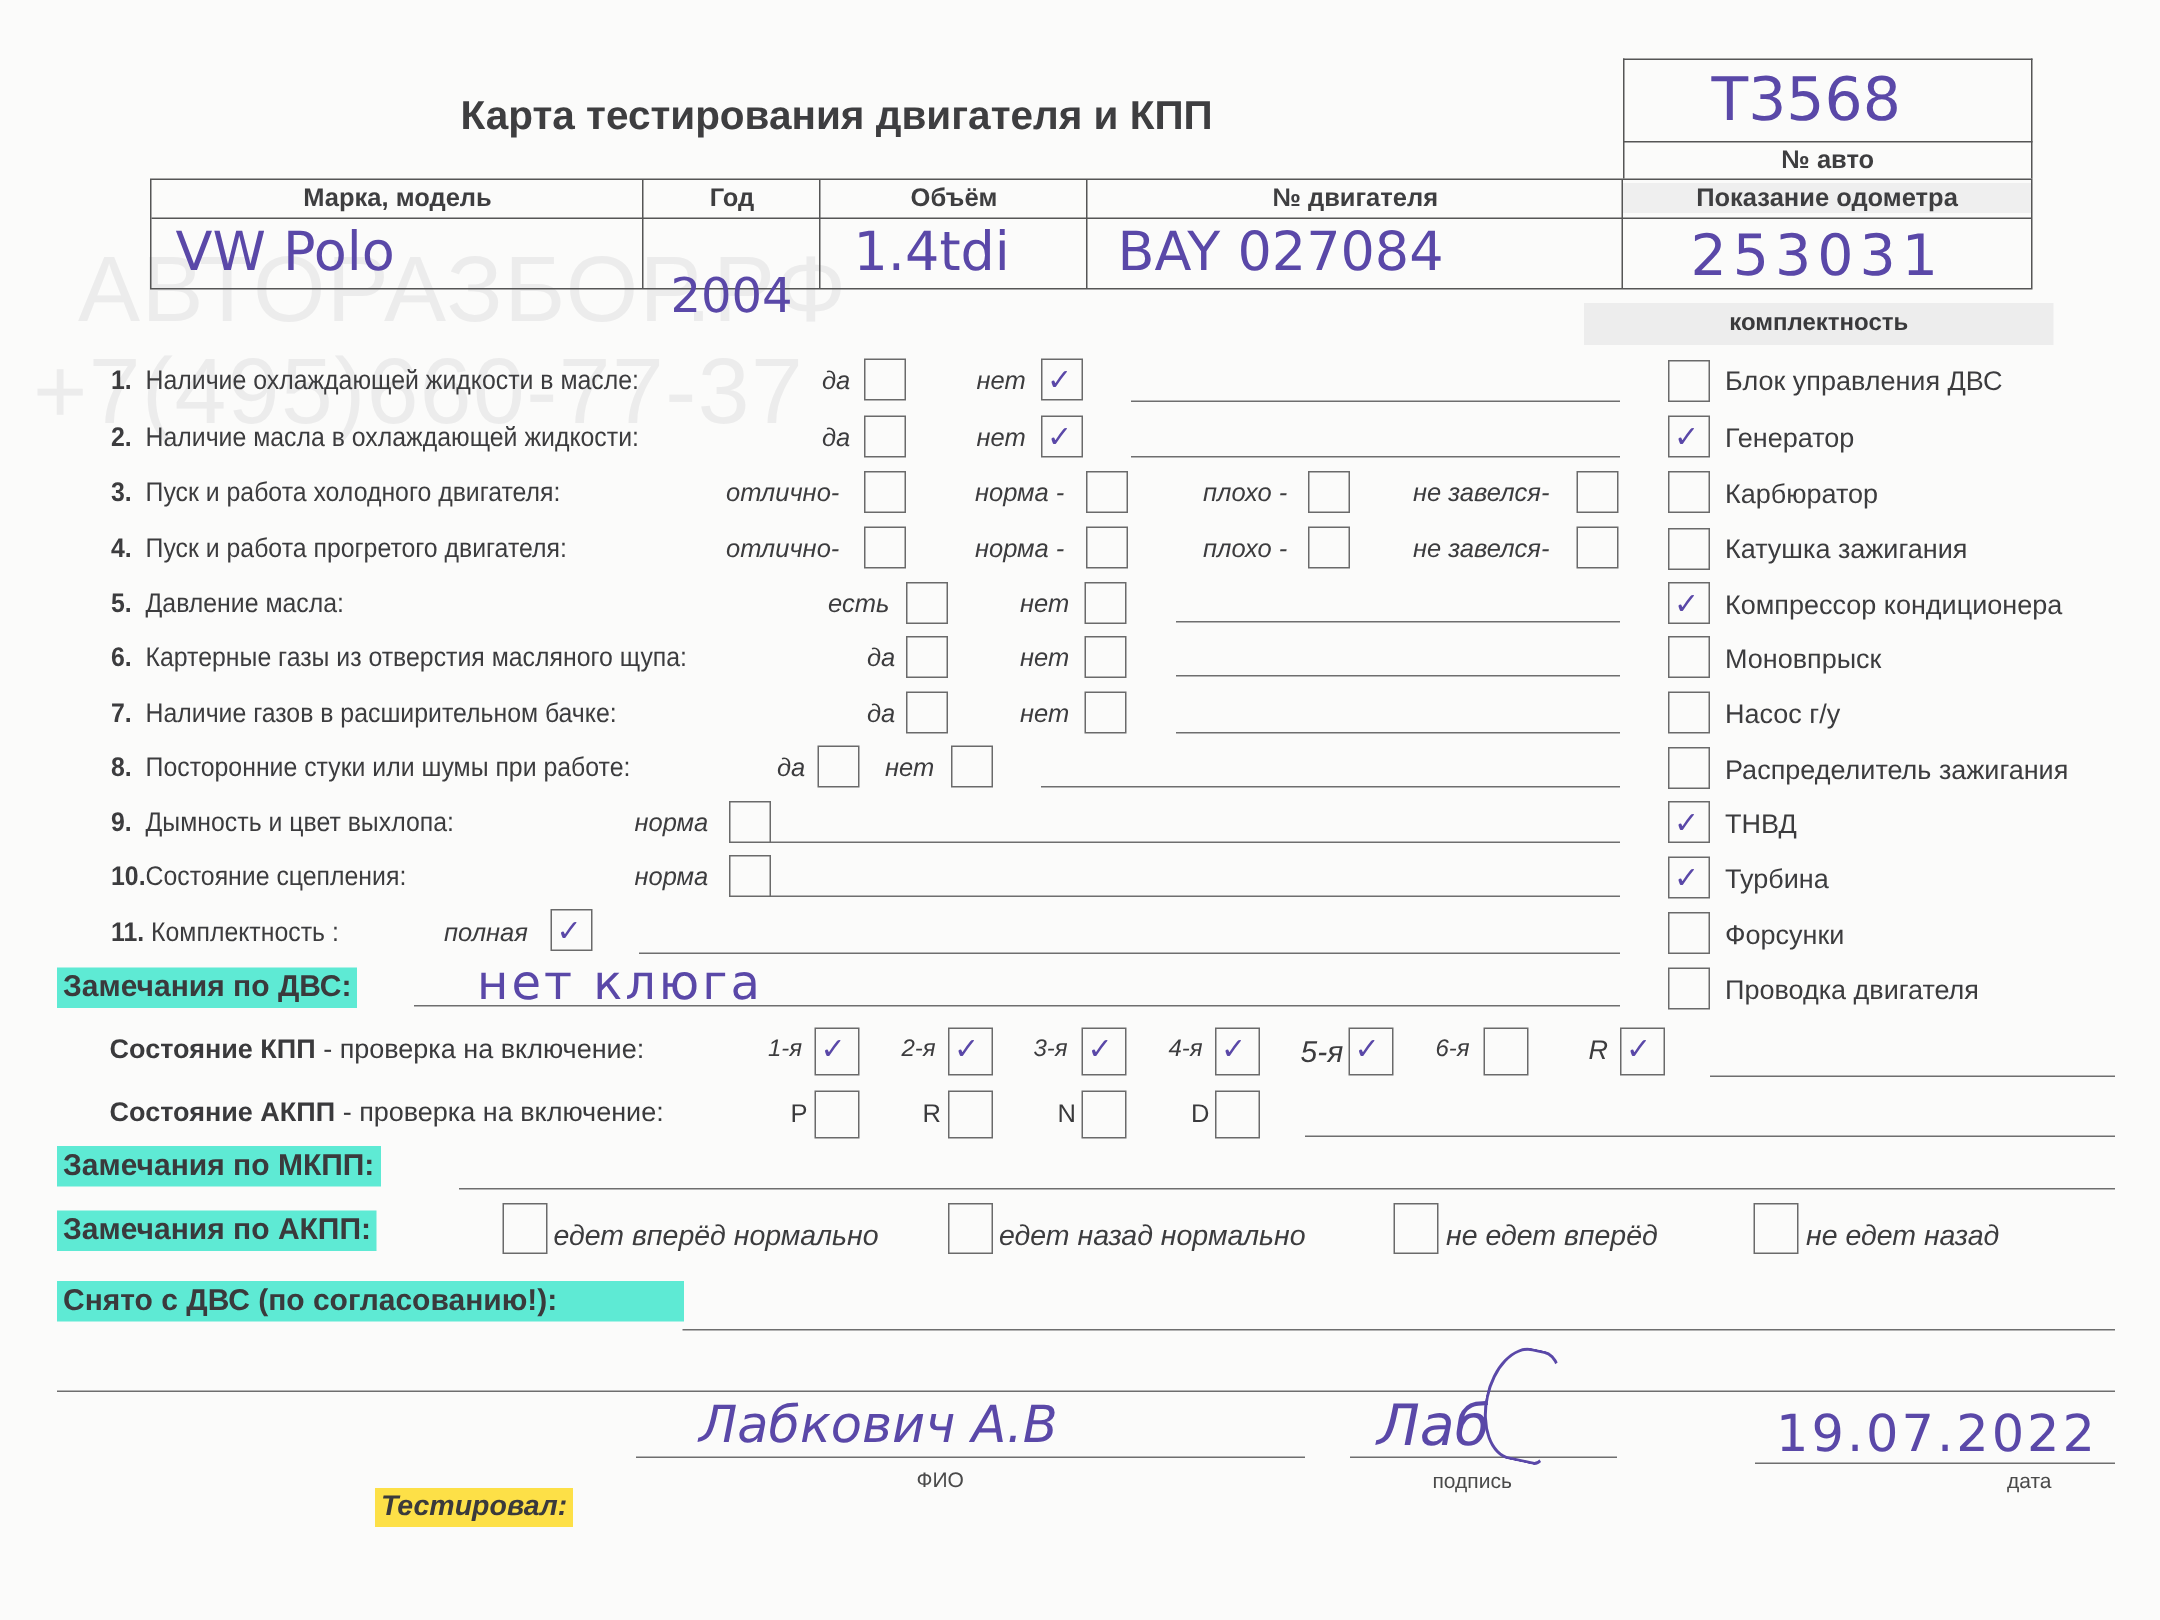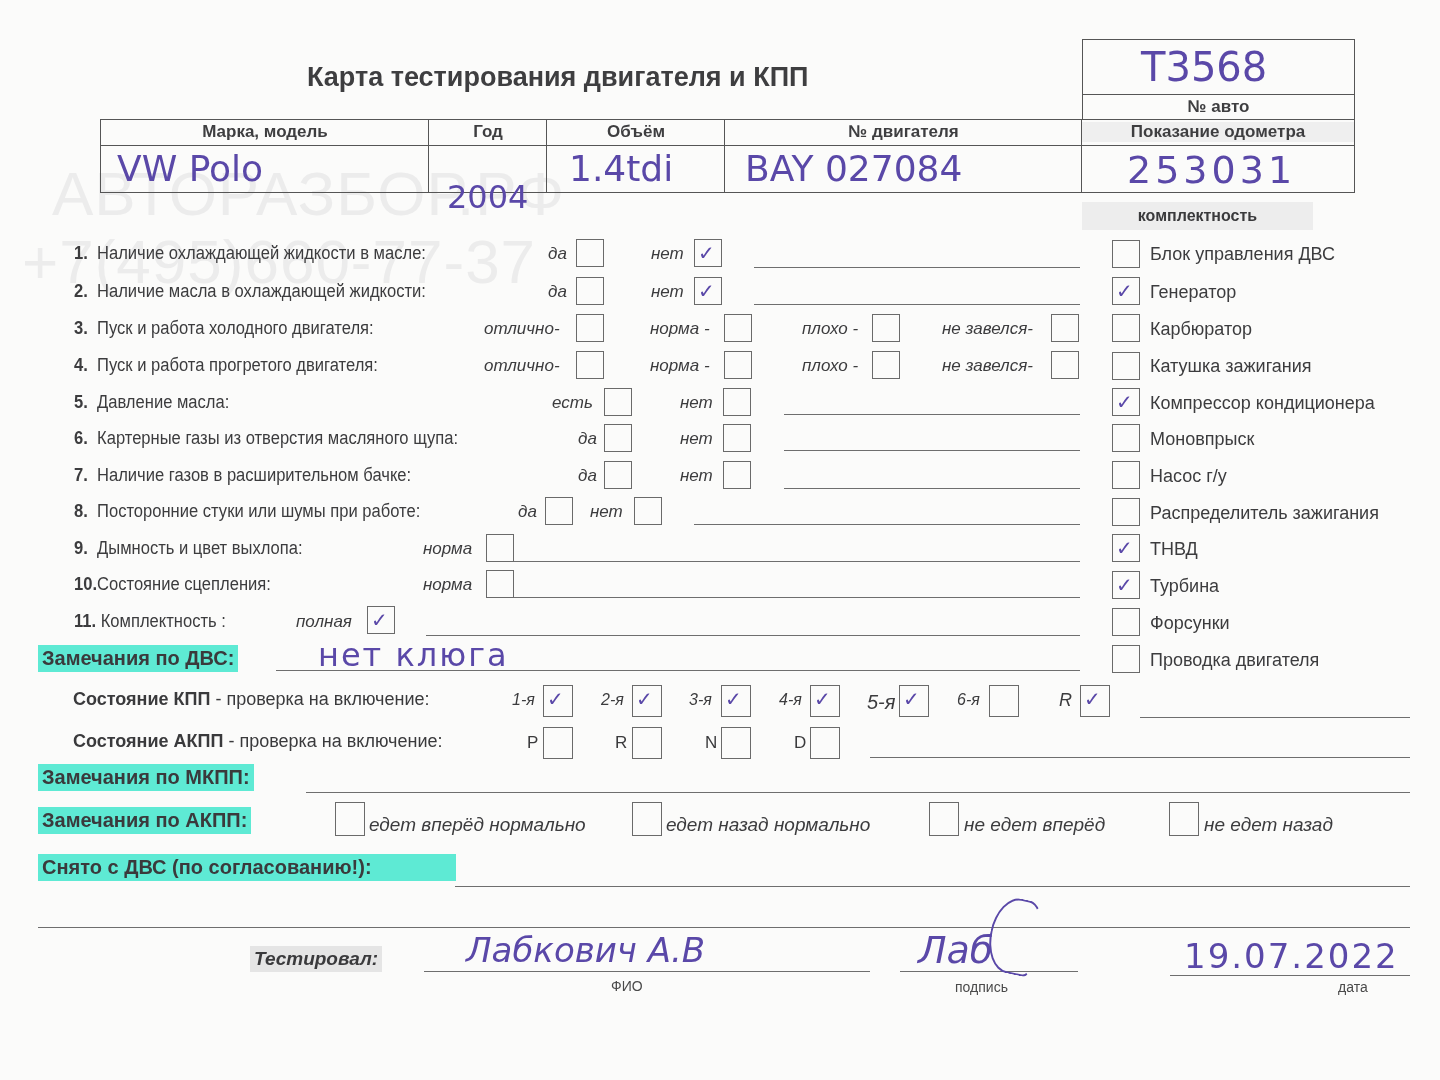--- a/index.html
+++ b/index.html
@@ -47,21 +47,21 @@
   <div class="abs hdr" style="left:624px;top:2px;width:357px;">№ двигателя</div>
   <div class="abs hdr" style="left:981px;top:2px;width:272px;background:#efefef;">Показание одометра</div>
 
   <div class="abs hw" style="left:16px;top:28px;font-size:36px;font-style:normal;">VW Polo</div>
   <div class="abs hw" style="left:346px;top:30px;font-size:32px;font-style:normal;margin-top:28px;">2004</div>
   <div class="abs hw" style="left:468px;top:28px;font-size:36px;font-style:normal;">1.4tdi</div>
   <div class="abs hw" style="left:644px;top:28px;font-size:36px;font-style:normal;">BAY 027084</div>
   <div class="abs hw" style="left:1026px;top:28px;font-size:38px;font-style:normal;letter-spacing:4px;">253031</div>
 </div>
 
-<div class="abs" style="left:1082px;top:202px;width:231px;height:28px;line-height:28px;text-align:center;font-size:16px;font-weight:bold;background:#ededed;color:#3a3a3c;">комплектность</div>
+<div class="abs" style="left:1056px;top:202px;width:313px;height:28px;line-height:28px;text-align:center;font-size:16px;font-weight:bold;background:#ededed;color:#3a3a3c;">комплектность</div>
 
 <div>
   <div class="box" style="left:1112px;top:240px;">
       <span class="chk"></span>
     </div>
   <div class="abs kit-label" style="left:1150px;top:244px;">Блок управления ДВС</div>
 
   <div class="box" style="left:1112px;top:277px;">
       <span class="chk">✓</span>
     </div>
@@ -241,21 +241,21 @@
 <div class="abs opt" style="left:666px;top:814px;font-size:19px;">едет назад нормально</div>
 <div class="box" style="left:929px;top:802px;width:30px;height:34px;"></div>
 <div class="abs opt" style="left:964px;top:814px;font-size:19px;">не едет вперёд</div>
 <div class="box" style="left:1169px;top:802px;width:30px;height:34px;"></div>
 <div class="abs opt" style="left:1204px;top:814px;font-size:19px;">не едет назад</div>
 
 <div class="abs section" style="left:38px;top:854px;width:410px;">Снято с ДВС (по согласованию!):</div>
 <div class="line" style="left:455px;top:886px;width:955px;"></div>
 <div class="line" style="left:38px;top:927px;width:1372px;"></div>
 
-<div class="abs" style="left:250px;top:946px;font-size:19px;font-weight:bold;font-style:italic;background:#e5e5e5;padding:2px 4px;">Тестировал:</div>
+<div class="abs" style="left:250px;top:992px;font-size:19px;font-weight:bold;font-style:italic;background:#fde047;padding:2px 4px;">Тестировал:</div>
 <div class="line" style="left:424px;top:971px;width:446px;"></div>
 <div class="abs hw" style="left:466px;top:930px;font-size:34px;">Лабкович А.В</div>
 <div class="abs sub" style="left:611px;top:978px;">ФИО</div>
 
 <div class="line" style="left:900px;top:971px;width:178px;"></div>
 <div class="abs hw" style="left:918px;top:928px;font-size:38px;">Лаб</div>
 <div class="abs" style="left:990px;top:898px;width:44px;height:72px;border:2px solid #5a48a8;border-radius:60% 40% 20% 60%;border-right-color:transparent;transform:rotate(12deg);"></div>
 <div class="abs sub" style="left:955px;top:979px;">подпись</div>
 
 <div class="line" style="left:1170px;top:975px;width:240px;"></div>

